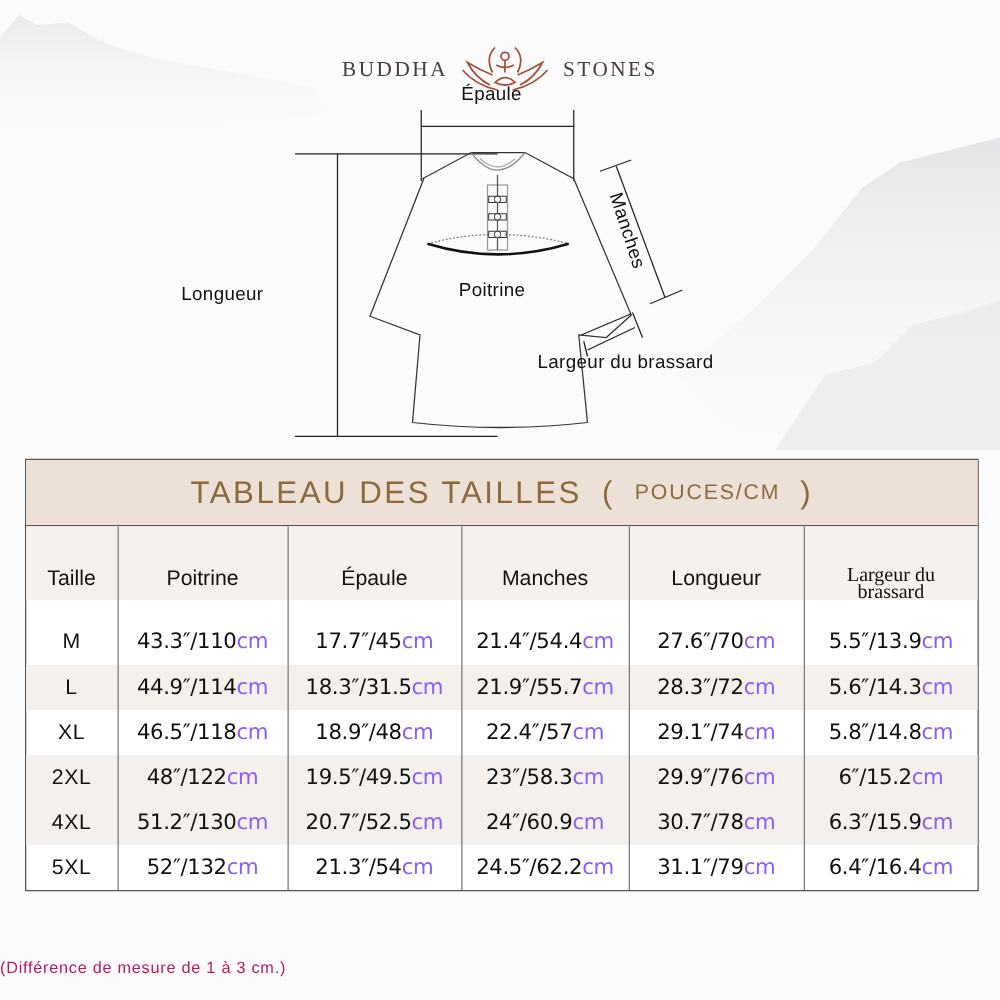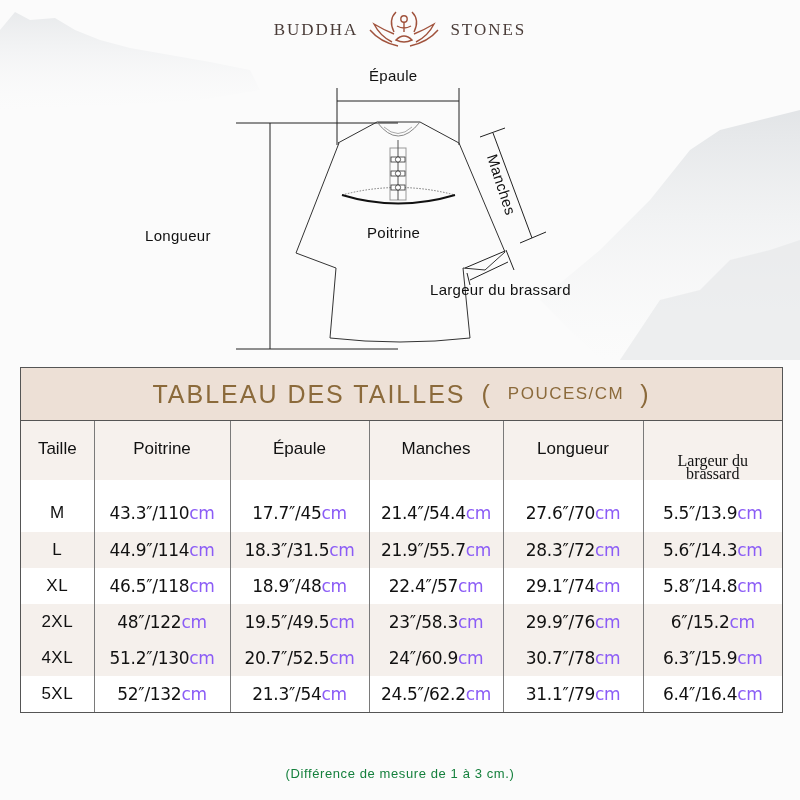--- a/index.html
+++ b/index.html
@@ -8,21 +8,21 @@
     background: #fbfbfb;
     font-family: "Liberation Sans", "DejaVu Sans", sans-serif;
     color: #111;
   }
   .bg-mist {
     position: absolute; left: 0; top: 0; width: 800px; height: 800px;
     pointer-events: none;
   }
   
   .logo {
-    position: absolute; top: 10px; left: 0; width: 800px;
+    position: absolute; top: 36px; left: 0; width: 800px;
     display: flex; justify-content: center; align-items: center; gap: 8px;
   }
   .logo-word {
     font-family: "Liberation Serif", "DejaVu Serif", serif;
     font-size: 17px; letter-spacing: 2px; color: #4a3c38;
   }
   .logo-mark { width: 76px; height: 40px; }
 
   
   .dlabel { position: absolute; font-size: 15px; color: #111; letter-spacing: 0.3px; }
@@ -45,38 +45,38 @@
     display: flex; align-items: center; justify-content: center;
     color: #8b6a3b; font-size: 25px; letter-spacing: 2px; gap: 16px;
   }
   .chart-title .unit { font-size: 17px; letter-spacing: 1.5px; }
   .chart-title .paren { font-size: 25px; }
 
   table { border-collapse: collapse; width: 100%; table-layout: fixed; }
   th, td { padding: 0; text-align: center; }
   th {
     height: 58px; background: #f6f1ed; font-weight: normal; font-size: 17px;
-    vertical-align: top; padding-top: 18px; box-sizing: border-box;
+    vertical-align: top; padding-top: 32px; box-sizing: border-box;
     border-left: 1px solid #7a7a7a;
   }
   th.two { font-size: 16px; line-height: 13px; padding-top: 33px; font-family: Liberation Serif, serif; }
   td {
     font-size: 17px; border-left: 1px solid #7a7a7a; white-space: nowrap;
     font-family: "DejaVu Sans", sans-serif; letter-spacing: -0.3px;
   }
   th:first-child, td:first-child { border-left: none; }
   td:first-child { font-family: "Liberation Sans", sans-serif; letter-spacing: 0.5px; }
   tr.r0 td { height: 52px; padding-top: 14px; box-sizing: border-box; }
   tr.r td { height: 36px; }
   tr.stripe td { background: #f5f0ec; }
   .cm { color: #8b5cf6; }
 
   .note {
-    position: absolute; top: 766px; left: 0; width: 800px; text-align: center;
-    font-size: 13px; color: #15803d; letter-spacing: 0.6px;
+    position: absolute; top: 766px; left: 0; width: 800px; 
+    font-size: 13px; color: #be185d; letter-spacing: 0.6px;
   }
 </style>
 </head>
 <body>
 
 <svg class="bg-mist" viewBox="0 0 800 800">
   <defs>
     <linearGradient id="mg" x1="0" y1="0" x2="0" y2="1">
       <stop offset="0" stop-color="#e6e8ea" stop-opacity="0.9"></stop>
       <stop offset="1" stop-color="#f6f7f8" stop-opacity="0"></stop>

